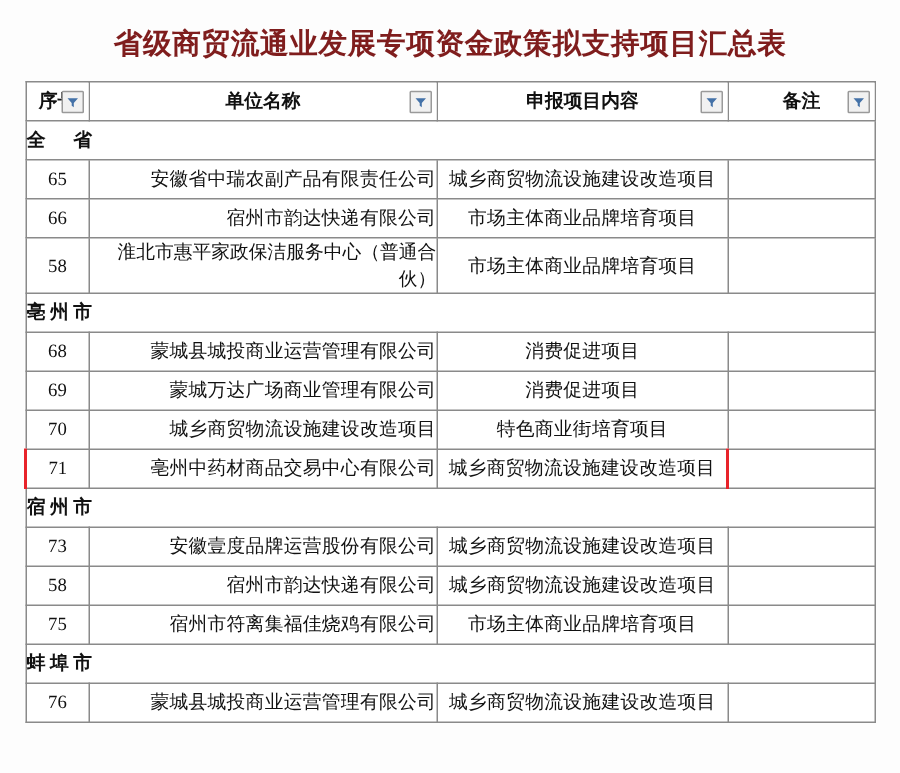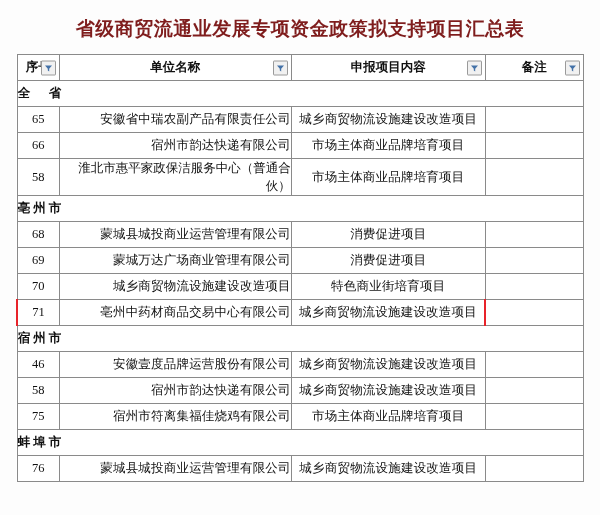--- a/index.html
+++ b/index.html
@@ -222,21 +222,21 @@
         <td class="cell-item hl-end">城乡商贸物流设施建设改造项目</td>
         <td class="blank"></td>
       </tr>
 
 
       <tr class="group-row">
         <td colspan="4">宿州市</td>
       </tr>
 
       <tr>
-        <td class="cell-center">46</td>
+        <td class="cell-center">73</td>
         <td class="cell-unit">安徽壹度品牌运营股份有限公司</td>
         <td class="cell-item">城乡商贸物流设施建设改造项目</td>
         <td class="blank"></td>
       </tr>
 
       <tr>
         <td class="cell-center">58</td>
         <td class="cell-unit">宿州市韵达快递有限公司</td>
         <td class="cell-item">城乡商贸物流设施建设改造项目</td>
         <td class="blank"></td>

